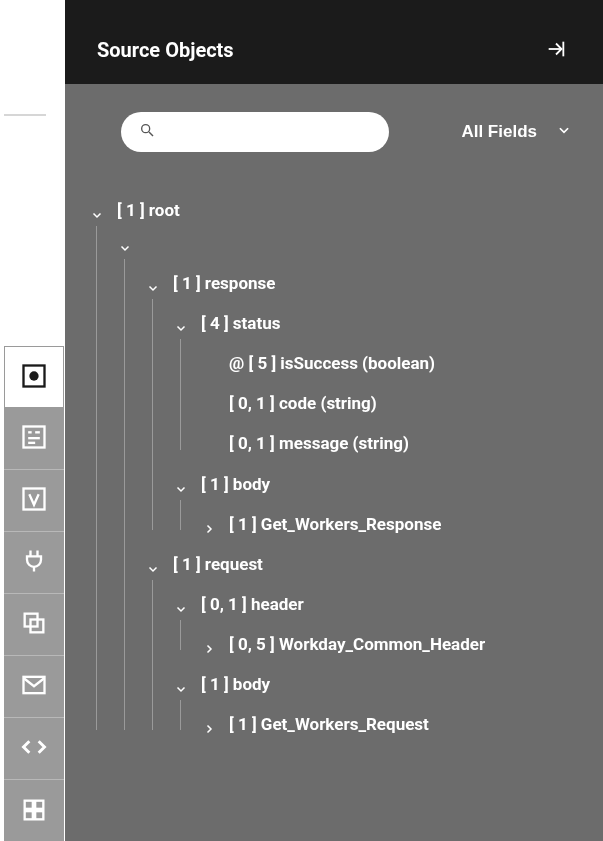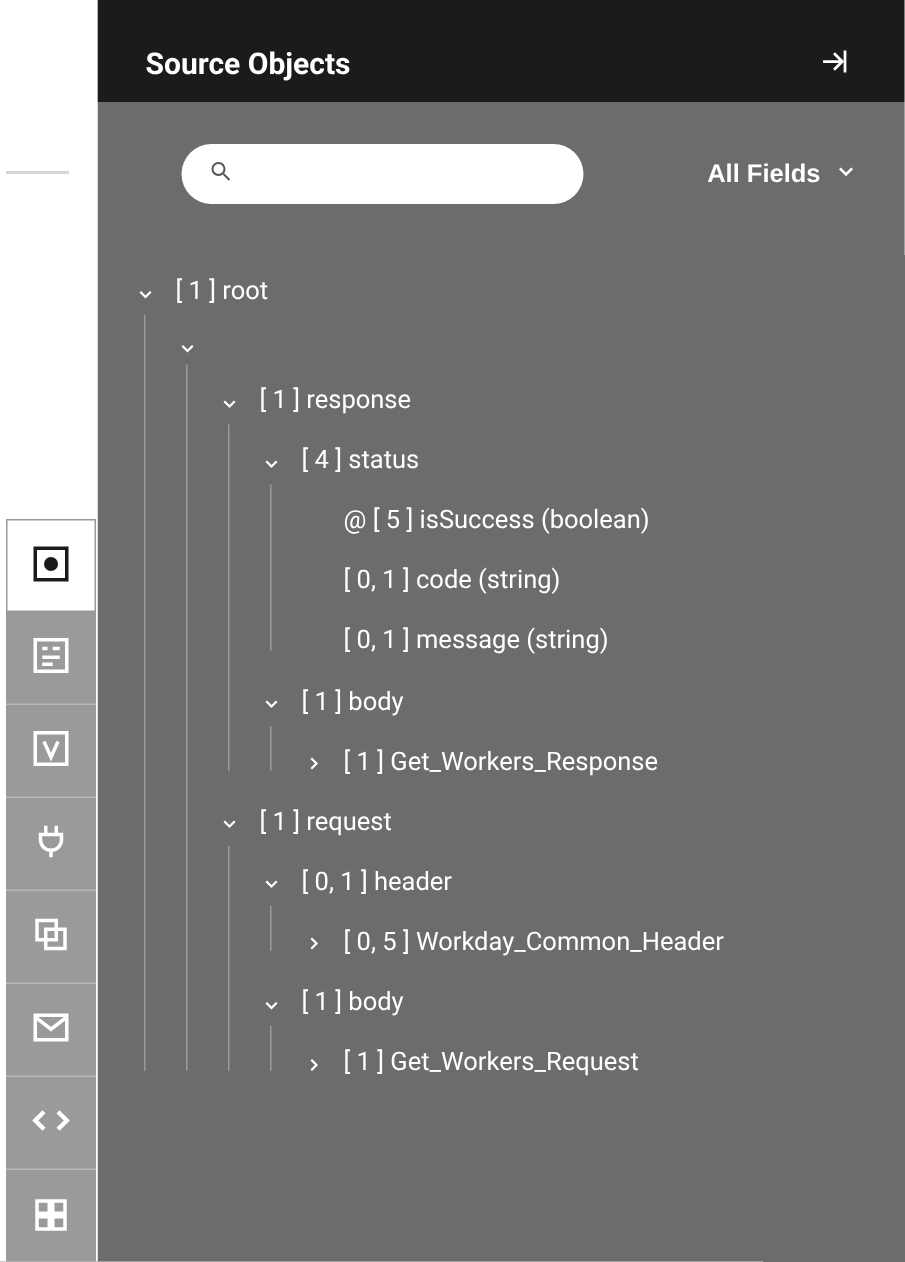--- a/index.html
+++ b/index.html
@@ -55,21 +55,21 @@
 
   .panel {
     flex: 1;
     background: #6c6c6c;
     display: flex;
     flex-direction: column;
     min-width: 0;
   }
   .panel-header {
     background: #1b1b1b;
-    height: 68px;
+    height: 84px;
     display: flex;
     align-items: center;
     padding: 16px 32px 0 32px;
     justify-content: space-between;
   }
   .panel-title {
     color: #fff;
     font-size: 20px;
     font-weight: 700;
   }
@@ -111,43 +111,44 @@
   }
   .filter-dd {
     margin-left: auto;
     background: none;
     border: none;
     color: #fff;
     font-size: 17px;
     font-weight: 700;
     display: flex;
     align-items: center;
-    gap: 10px;
+    gap: 20px;
     cursor: pointer;
   }
   .filter-dd svg { width: 14px; height: 14px; }
 
   .tree {
     padding: 20px 24px 24px 24px;
     color: #fff;
     font-size: 17px;
     line-height: 1.3;
     overflow-y: auto;
   }
   .tree ul {
     list-style: none;
     padding-left: 0;
   }
   .tree li { position: relative; }
   .node-row {
     display: flex;
-    align-items: center;
+    align-items: flex-end;
     padding: 9px 0;
     cursor: pointer;
     gap: 12px;
+    font-weight: bold;
   }
   .node-row.leaf { cursor: default; }
   .toggle {
     width: 16px;
     flex-shrink: 0;
     display: flex;
     align-items: center;
     justify-content: center;
     margin-top: 3px;
   }

